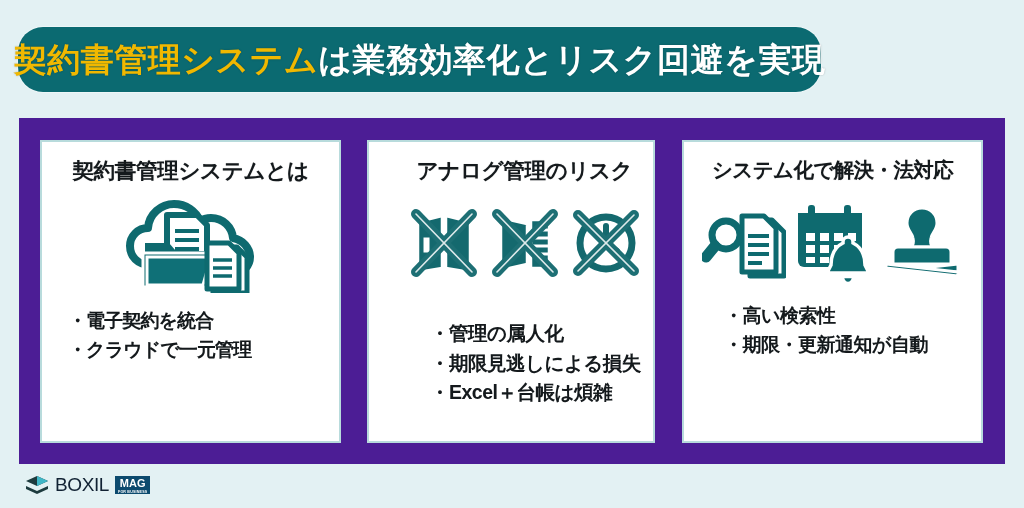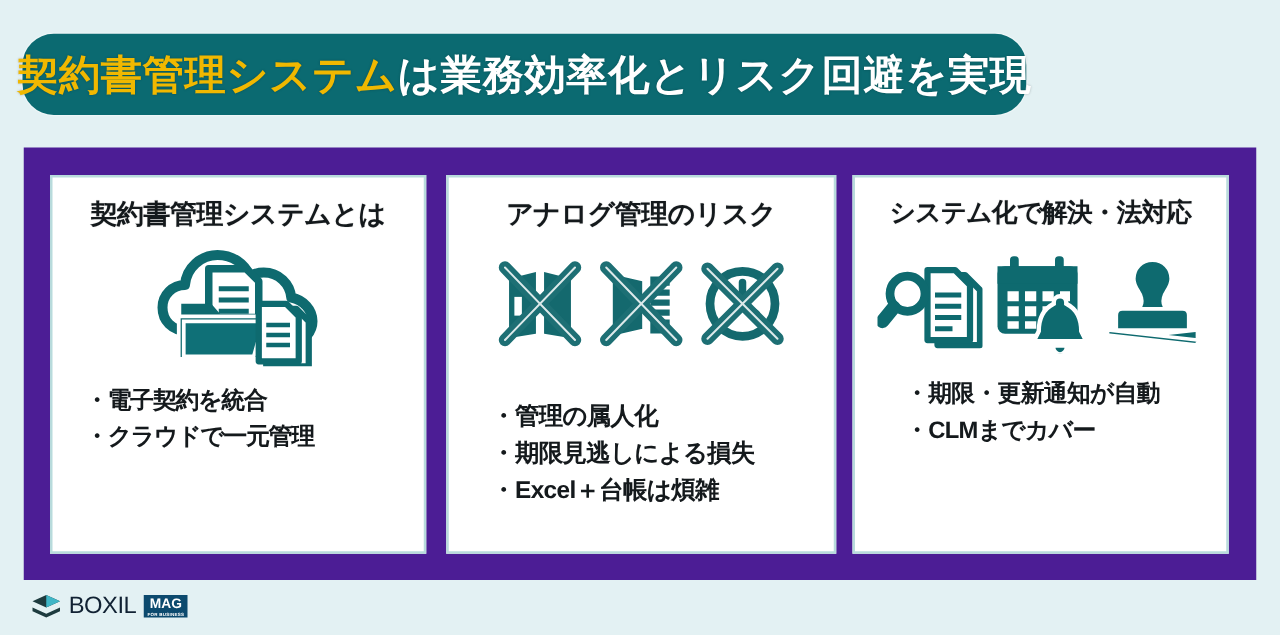--- a/index.html
+++ b/index.html
@@ -44,21 +44,21 @@
     position: absolute;
     top: 22px;
     height: 303px;
     border: 2px solid #b8dbdc;
     background: #ffffff;
     display: flex;
     flex-direction: column;
     align-items: center;
   }
   #card-1 { left: 21px;  width: 301px; }
-  #card-2 { left: 338px; width: 312px; }
+  #card-2 { left: 348px; width: 288px; padding-left: 27px; }
   #card-3 { left: 663px; width: 301px; }
 
   .card-title {
     margin-top: 14px;
     font-size: 21.5px;
     font-weight: bold;
     color: #14191c;
     white-space: nowrap;
     letter-spacing: -.3px;
     text-shadow: 0 0 1px rgba(0,0,0,.2);
@@ -306,22 +306,22 @@
                      c2 -2 3 -5 2 -9 c-1 -5 -6 -8 -6 -15 c0 -8 6 -15 15 -15 z"></path>
             <path d="M18 45 h48 c3 0 5 2 5 5 v12 h-58 v-12 c0 -3 2 -5 5 -5 z"></path>
             <path d="M6 70 L78 62 L78 70 Z"></path>
             <path d="M6 62 L78 70 L78 74 L6 66 Z"></path>
           </g>
         </svg>
       </span>
     </div>
 
     <ul class="bullets">
+      <li>高い検索性</li>
       <li>期限・更新通知が自動</li>
-      <li>CLMまでカバー</li>
     </ul>
   </div>
 
 </div>
 
 <div id="logo">
   <span>
     <svg width="24" height="22" viewBox="0 0 24 22">
       <path d="M12 2 L23 7 L12 12 L1 7 Z" fill="#1d3b3e"></path>
       <path d="M12 2 L23 7 L12 12 Z" fill="#3fb6c6"></path>

